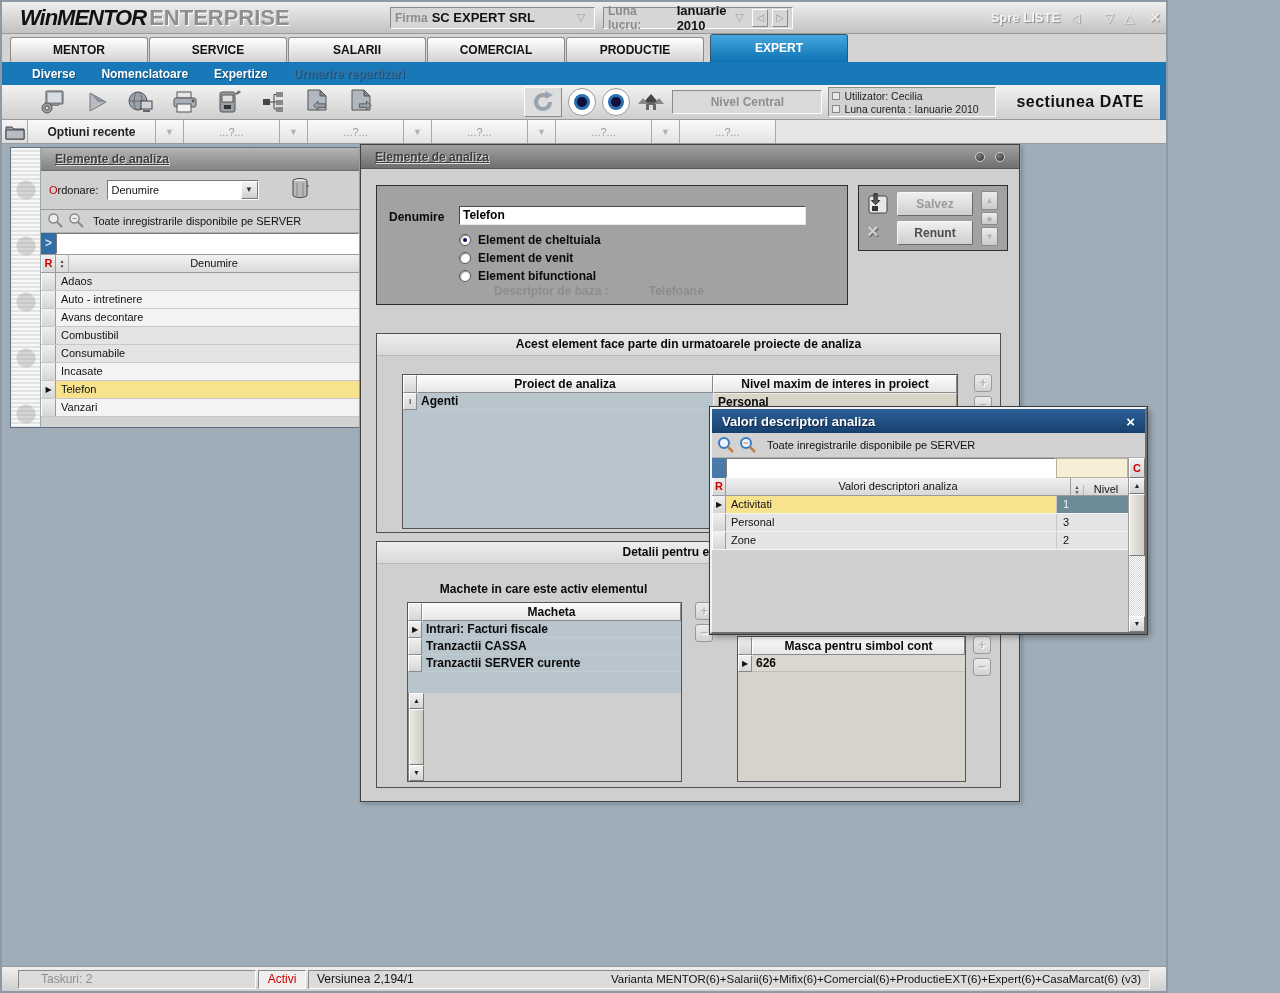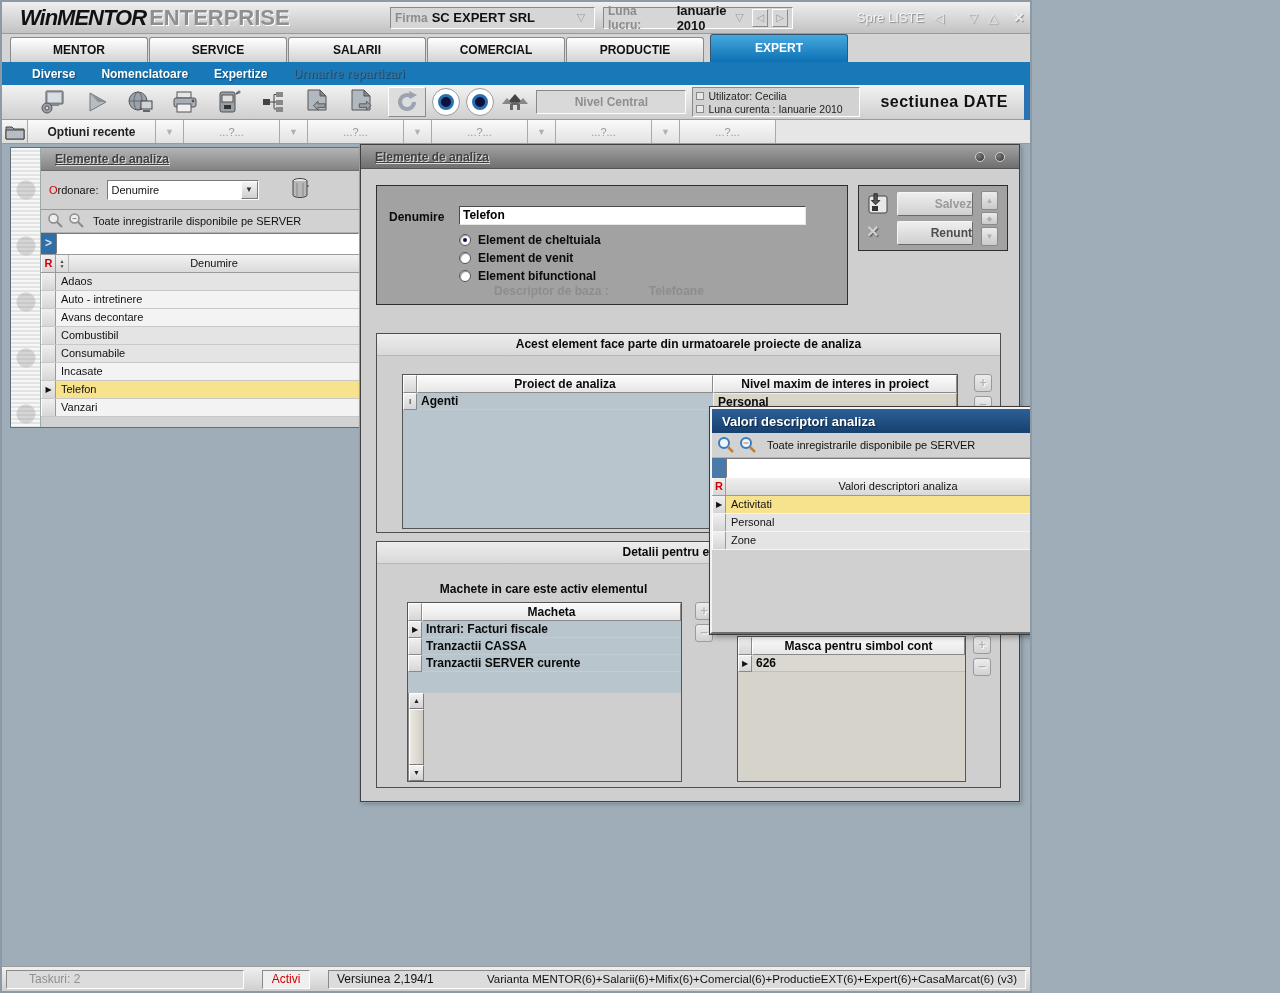--- a/index.html
+++ b/index.html
@@ -1,33 +1,33 @@
 <!DOCTYPE html>
 <html><head>
 <meta charset="utf-8">
 <style>
   * { box-sizing: border-box; margin: 0; padding: 0; }
   html,body { width:1280px; height:993px; overflow:hidden; }
   body { font-family:"Liberation Sans", sans-serif; font-size:11px; color:#000; background:#9fadb8; }
-  .app { width:1032px; height:993px; border:2px solid #8d99a4; display:flex; flex-direction:column; background:#c2410c; }
+  .app { width:1168px; height:993px; border:2px solid #8d99a4; display:flex; flex-direction:column; background:#c2410c; }
 
   
   .titlebar { height:32px; flex:0 0 32px; background:linear-gradient(#efefef,#c2c2c2); border-bottom:1px solid #9a9a9a; display:flex; align-items:center; padding:0 6px; }
   .logo { margin-left:12px; width:370px; white-space:nowrap; }
   .logo-win { font-size:22px; font-weight:bold; font-style:italic; color:#111; letter-spacing:-1px; }
   .logo-ent { font-size:22px; font-weight:bold; color:#8f8f8f; letter-spacing:0px; text-shadow:1px 1px 0 #fff; }
   .tb-box { height:22px; background:#d6d6d6; border:1px solid; border-color:#8a8a8a #fdfdfd #fdfdfd #8a8a8a; display:flex; align-items:center; padding:0 4px; gap:4px; }
   .firma-box { width:205px; }
   .luna-box { width:190px; margin-left:8px; }
   .tb-label { color:#8c8c8c; font-weight:bold; font-size:12px; }
   .tb-value { color:#111; font-weight:bold; font-size:13px; flex:1; }
   .mini-arrow { color:#9a9a9a; font-size:11px; width:18px; text-align:center; cursor:default; }
   .nav-btn { width:16px; height:18px; border:1px solid; border-color:#fdfdfd #8a8a8a #8a8a8a #fdfdfd; background:#d6d6d6; color:#9a9a9a; font-size:10px; text-align:center; line-height:16px; }
   .spre { margin-left:auto; display:flex; align-items:center; gap:10px; }
-  .spre-label { color:#f4f4f4; font-weight:normal; font-size:13px; text-shadow:1px 1px 1px #8a8a8a; }
+  .spre-label { color:#f4f4f4; font-weight:bold; font-size:13px; text-shadow:1px 1px 1px #8a8a8a; }
   .spre .glyph { color:#e9e9e9; text-shadow:1px 1px 1px #909090; font-size:13px; }
   .close-x { font-size:17px; font-weight:bold; color:#ededed; text-shadow:1px 1px 1px #8a8a8a; margin-left:6px; }
 
   
   .tabsrow { height:28px; flex:0 0 28px; background:#d4d4d4; display:flex; align-items:flex-end; padding-left:8px; }
   .tab { width:138px; height:25px; margin-right:1px; background:linear-gradient(#ffffff,#d2d2d2); border:1px solid #8a8a8a; border-bottom:none; border-radius:3px 3px 0 0; text-align:center; line-height:24px; font-weight:bold; font-size:12px; color:#111; }
   .tab.active { width:138px; height:28px; background:linear-gradient(#45a8de,#0d71b4); color:#fff; line-height:27px; border-color:#35566e; }
   .tab-gap { width:5px; }
 
   
@@ -107,21 +107,21 @@
   .gd-input { position:absolute; left:82px; top:20px; width:347px; height:19px; background:#fff; border:1px solid; border-color:#4a4a4a #e8e8e8 #e8e8e8 #4a4a4a; font-weight:bold; font-size:12px; padding:1px 3px; }
   .radio-line { position:absolute; left:82px; display:flex; align-items:center; gap:7px; }
   .radio { width:12px; height:12px; border-radius:50%; background:#fff; border:1px solid #555; box-shadow:inset 1px 1px 1px #999; position:relative; }
   .radio.on::after { content:""; position:absolute; left:3px; top:3px; width:4px; height:4px; border-radius:50%; background:#10104a; }
   .radio-label { font-weight:bold; font-size:12px; color:#0a0a0a; }
   .desc-line { position:absolute; left:117px; top:98px; display:flex; gap:40px; }
   .desc-line span { color:#8d8d8d; font-weight:bold; font-size:12px; }
   .grp-buttons { left:497px; top:40px; width:150px; height:66px; }
   .gb-save-ic { position:absolute; left:6px; top:6px; }
   .gb-x { position:absolute; left:8px; top:34px; font-size:20px; font-weight:bold; color:#cfcfcf; text-shadow:1px 1px 1px #5a5a5a; }
-  .btn { position:absolute; background:linear-gradient(#efefef,#cfcfcf); border:1px solid; border-color:#f6f6f6 #6a6a6a #6a6a6a #f6f6f6; border-radius:2px; text-align:right; font-weight:bold; font-size:12px; }
+  .btn { position:absolute; background:linear-gradient(#efefef,#cfcfcf); border:1px solid; border-color:#f6f6f6 #6a6a6a #6a6a6a #f6f6f6; border-radius:2px; text-align:center; font-weight:bold; font-size:12px; }
   .btn-salvez { left:38px; top:6px; width:76px; height:24px; line-height:22px; color:#9a9a9a; }
   .btn-renunt { left:38px; top:35px; width:76px; height:24px; line-height:22px; color:#4e4e4e; }
   .mini-col-btn { position:absolute; left:122px; width:17px; background:linear-gradient(#ececec,#cacaca); border:1px solid #8a8a8a; border-radius:2px; color:#b0b0b0; font-size:8px; text-align:center; }
   .sec { position:absolute; left:15px; width:625px; border:1px solid #4e4e4e; background:#cfcfcf; }
   .sec2 { top:188px; height:200px; }
   .sec3 { top:396px; height:247px; }
   .sec-title { height:22px; background:linear-gradient(#ededed,#d9d9d9); border-bottom:1px solid #b8b8b8; text-align:center; font-weight:bold; font-size:12px; line-height:21px; color:#0a0a0a; }
   .tbl { position:absolute; display:flex; flex-direction:column; border:1px solid #555; }
   .t-hdr { display:flex; height:18px; flex:0 0 18px; }
   .t-hcell { background:linear-gradient(#fbfbfb,#e6e6e6); border:1px solid; border-color:#fff #8a8a8a #8a8a8a #fff; text-align:center; font-weight:bold; font-size:12px; line-height:16px; color:#0a0a0a; }
@@ -158,21 +158,21 @@
   .pp-row { height:18px; flex:0 0 18px; display:flex; border-bottom:1px solid #f4f4f4; }
   .pp-name { flex:1; font-size:11px; padding-left:5px; line-height:17px; background:#e4e4e4; color:#111; }
   .pp-nivel { width:72px; flex:0 0 72px; font-size:11px; padding-left:6px; line-height:17px; background:#e4e4e4; border-left:1px solid #c8c8c8; color:#111; }
   .pp-row.selected .pp-name { background:#f7e28e; }
   .pp-row.selected .pp-nivel { background:#6d8b96; color:#f2f2f2; }
   .pp-fill { flex:1; background:#d0d0d0; }
   .pp-rail { width:17px; flex:0 0 17px; display:flex; flex-direction:column; border-left:1px solid #9a9a9a; background:conic-gradient(#fff 25%, #d4d4d4 0 50%, #fff 0 75%, #d4d4d4 0) 0 0/2px 2px; }
   .c-btn { height:20px; flex:0 0 20px; background:linear-gradient(#f0f0f0,#d4d4d4); border:1px solid; border-color:#fff #7a7a7a #7a7a7a #fff; color:#d00000; font-weight:bold; font-size:11px; text-align:center; line-height:18px; }
 
   
-  .statusbar { height:25px; flex:0 0 25px; background:linear-gradient(#f0f0f0,#cfcfcf); border-top:1px solid #9a9a9a; display:flex; align-items:center; padding:2px 4px; gap:18px; }
+  .statusbar { height:25px; flex:0 0 25px; background:linear-gradient(#f0f0f0,#cfcfcf); border-top:1px solid #9a9a9a; display:flex; align-items:center; padding:2px 16px; gap:2px; }
   .st-seg { height:19px; border:1px solid; border-color:#8a8a8a #fdfdfd #fdfdfd #8a8a8a; display:flex; align-items:center; background:#dcdcdc; }
   .st-tasks { width:238px; color:#8f8f8f; padding-left:22px; font-size:12px; }
   .st-activ { width:48px; justify-content:center; background:#efefef; color:#d00000; font-size:12px; }
   .st-main { flex:1; padding:0 8px; font-size:12px; color:#111; }
   .st-variant { margin-left:auto; font-size:11.5px; color:#111; }
 
   .mag-gray circle { stroke:#8a8a8a; fill:#ededed; } .mag-gray line { stroke:#8a8a8a; }
   .mag-blue circle { stroke:#3a7ac0; fill:#eef4fb; } .mag-blue line { stroke:#c0803e; }
 </style>
 </head>

